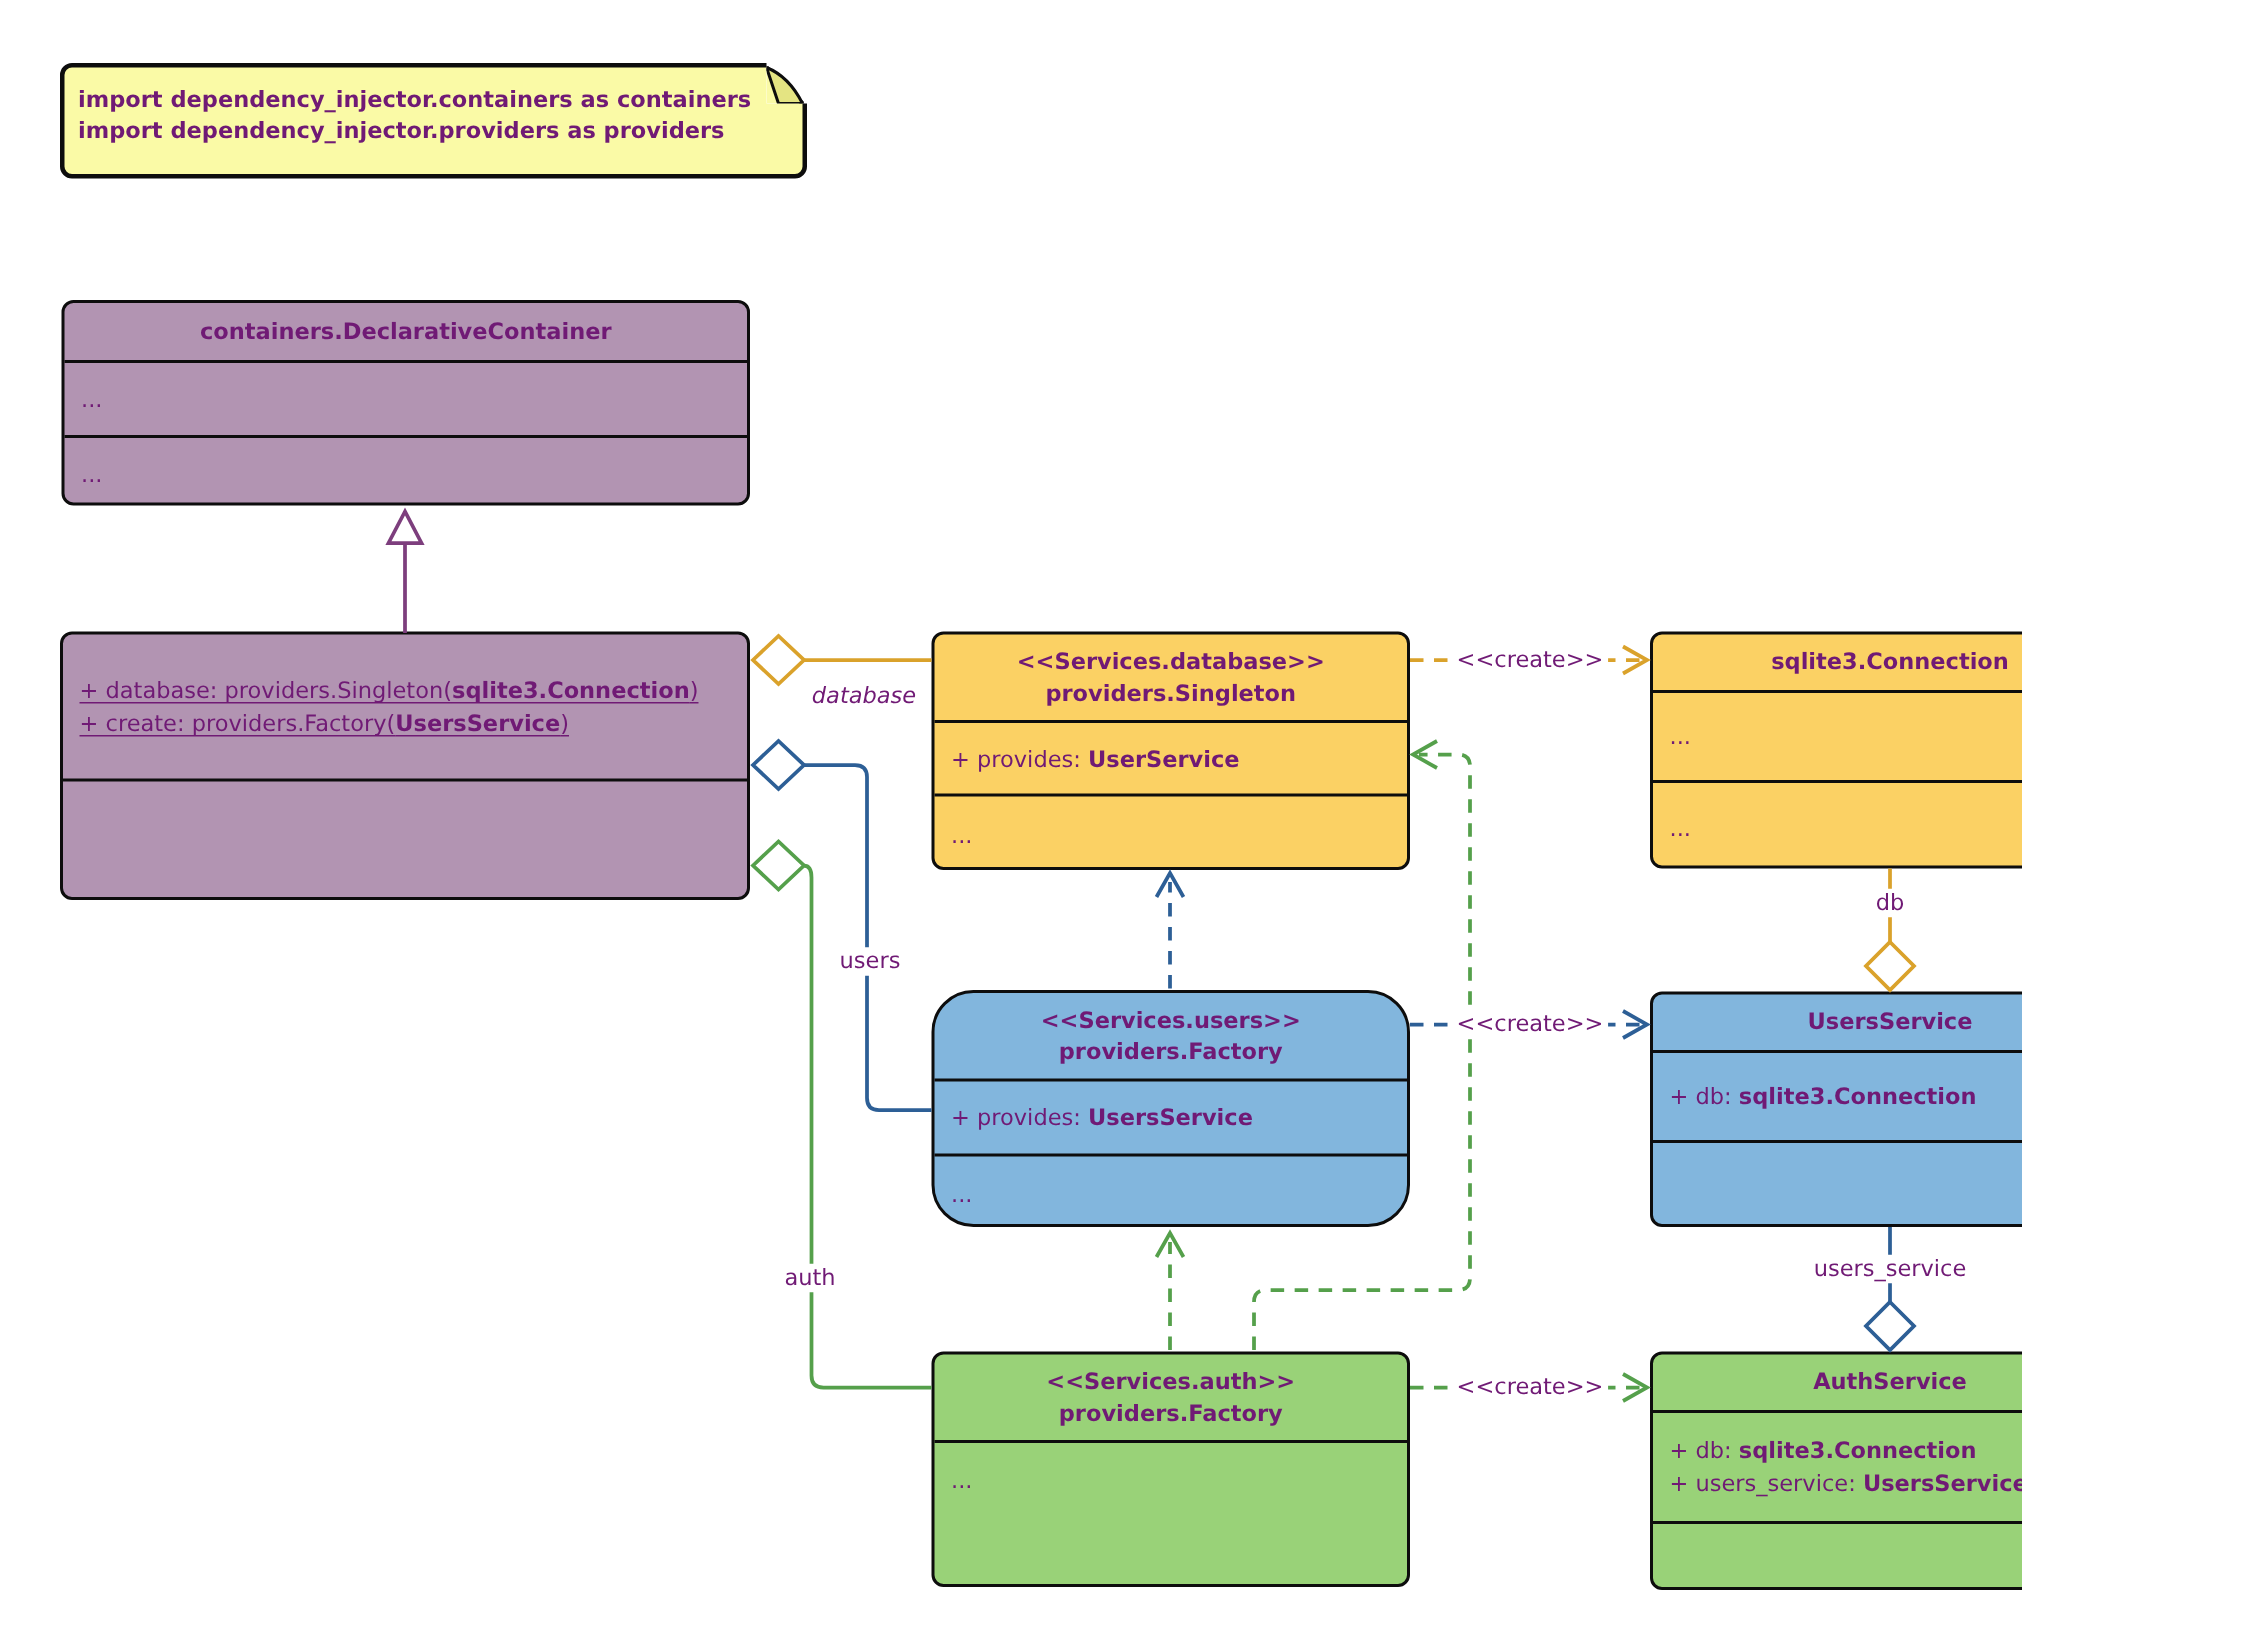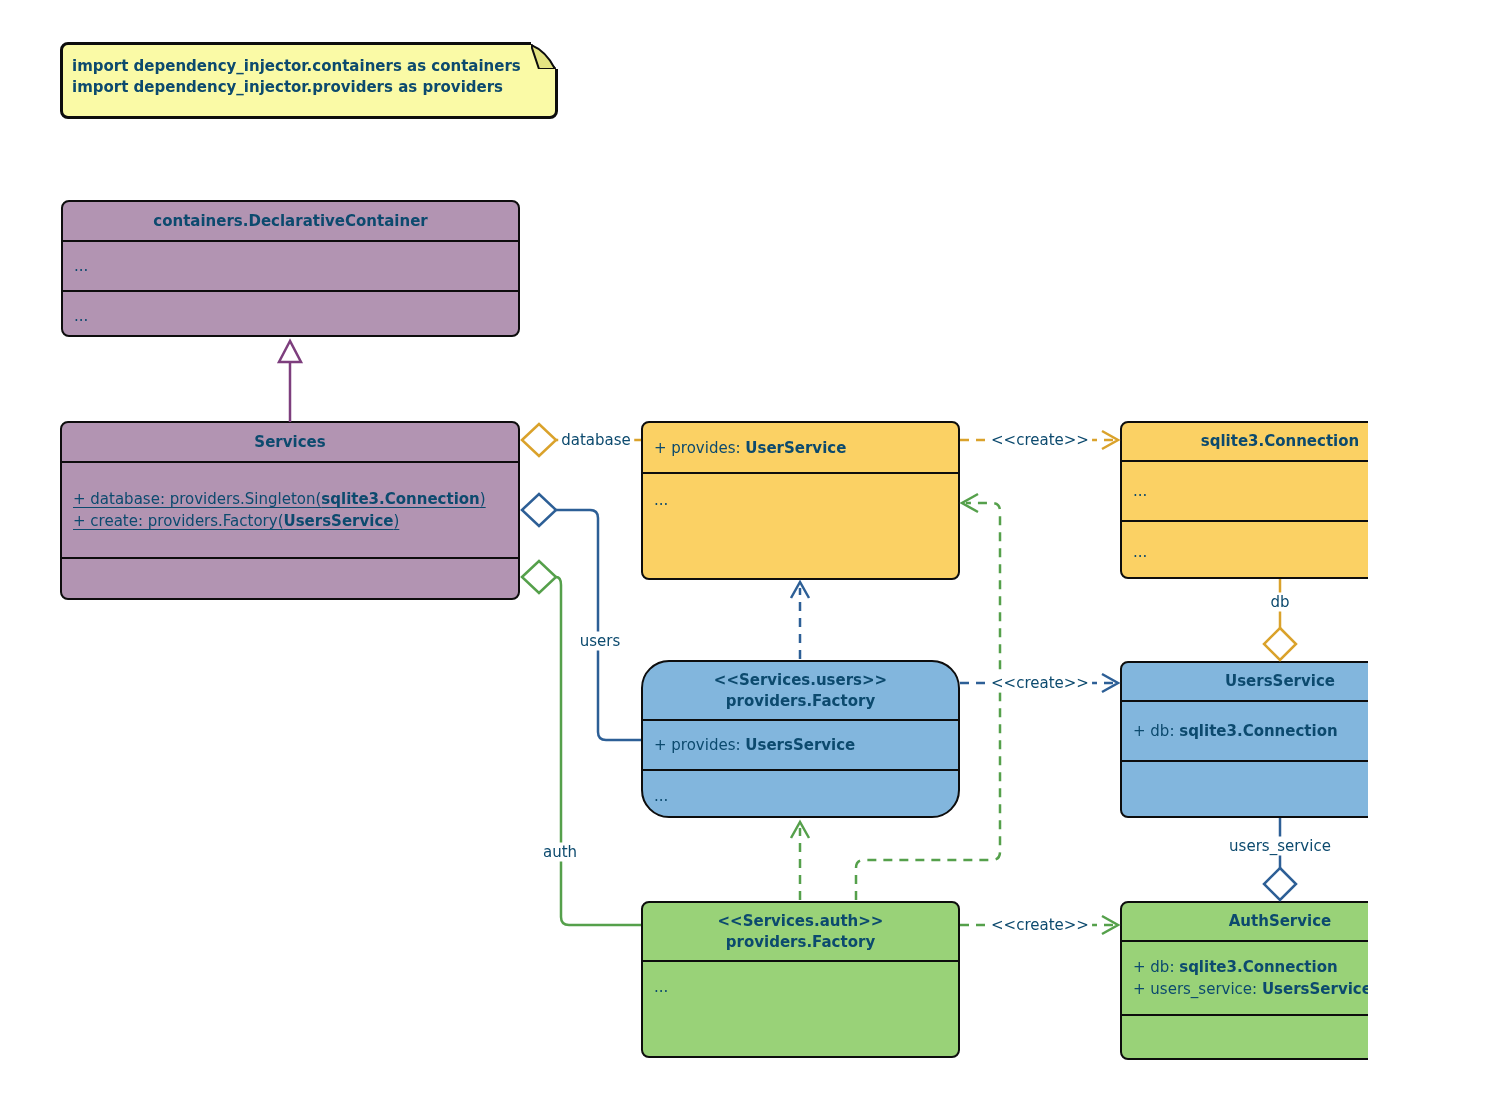--- a/index.html
+++ b/index.html
@@ -1,19 +1,19 @@
 <!DOCTYPE html>
 <html style="--purple-fill: #b294b2; --purple-line: #7d3e7d; --yellow-fill: #fbd164; --yellow-line: #daa22b; --blue-fill: #82b6dd; --blue-line: #2d5f96; --green-fill: #99d278; --green-line: #55a04b; --note-fill: #fafaa6;"><head>
 <meta charset="utf-8">
 <style>
   html,body { margin:0; padding:0; background:#ffffff; }
   .canvas {
     position:relative; width:1348px; height:1100px; background:#fff;
     font-family:"DejaVu Sans","Liberation Sans",sans-serif;
-    color:#0c4a6e; overflow:hidden;margin-left:20px;
+    color:#701a75; overflow:hidden;
   }
 
   
   .uml {
     position:absolute; box-sizing:border-box;
     border:2px solid #0d0d0d; border-radius:8px;
     font-size:15px;
   }
   .uml.purple { background:var(--purple-fill,#b294b2); }
   .uml.yellow { background:var(--yellow-fill,#fbd164); }
@@ -72,29 +72,32 @@
     </div>
   </div>
 
   <div class="uml purple" style="left:41px; top:200px; width:459px; height:137px;">
     <div class="row title" style="height:38px">containers.DeclarativeContainer</div>
     <div class="row body" style="height:50px">...</div>
     <div class="row body" style="height:49px">...</div>
   </div>
 
   <div class="uml purple" style="left:40px; top:421px; width:460px; height:179px;">
-    <div class="row title" style="height:38px">Services</div>
     <div class="row body" style="height:96px">
       <div class="attr u"><span>+ database: providers.Singleton(</span><b>sqlite3.Connection</b><span>)</span></div>
       <div class="attr u"><span>+ create: providers.Factory(</span><b>UsersService</b><span>)</span></div>
     </div>
     <div class="row body" style="height:45px"></div>
   </div>
 
   <div class="uml yellow" style="left:621px; top:421px; width:319px; height:159px;">
+    <div class="row title" style="height:57px">
+      <div>&lt;&lt;Services.database&gt;&gt;</div>
+      <div>providers.Singleton</div>
+    </div>
     <div class="row body" style="height:49px">
       <div class="attr"><span>+ provides: </span><b>UserService</b></div>
     </div>
     <div class="row body" style="height:53px">...</div>
   </div>
 
   <div class="uml yellow" style="left:1100px; top:421px; width:320px; height:158px;">
     <div class="row title" style="height:37px">sqlite3.Connection</div>
     <div class="row body" style="height:60px">...</div>
     <div class="row body" style="height:61px">...</div>
@@ -197,21 +200,21 @@
       <path d="M1260,818 L1260,870"></path>
       <path class="hollow" d="M1260,868 L1276,884 L1260,900 L1244,884 Z"></path>
     </g>
 
     <g class="yellow-edge">
       <path d="M1420,500 L1452,500 Q1460,500 1460,508 L1460,960 Q1460,968 1452,968 L1455,968"></path>
       <path class="hollow" d="M1420,968 L1437,952 L1454,968 L1437,984 Z"></path>
     </g>
   </svg>
 
-  <div class="edge-label" style="left:576px; top:440px;">database</div>
+  <div class="edge-label" style="left:576px; top:464px;font-style:italic;">database</div>
   <div class="edge-label" style="left:580px; top:641px;">users</div>
   <div class="edge-label" style="left:540px; top:852px;">auth</div>
   <div class="edge-label" style="left:1020px; top:440px;">&lt;&lt;create&gt;&gt;</div>
   <div class="edge-label" style="left:1020px; top:683px;">&lt;&lt;create&gt;&gt;</div>
   <div class="edge-label" style="left:1020px; top:925px;">&lt;&lt;create&gt;&gt;</div>
   <div class="edge-label" style="left:1260px; top:602px;">db</div>
   <div class="edge-label" style="left:1260px; top:846px;">users_service</div>
   <div class="edge-label" style="left:1459px; top:803px;">db</div>
 
 </div>

